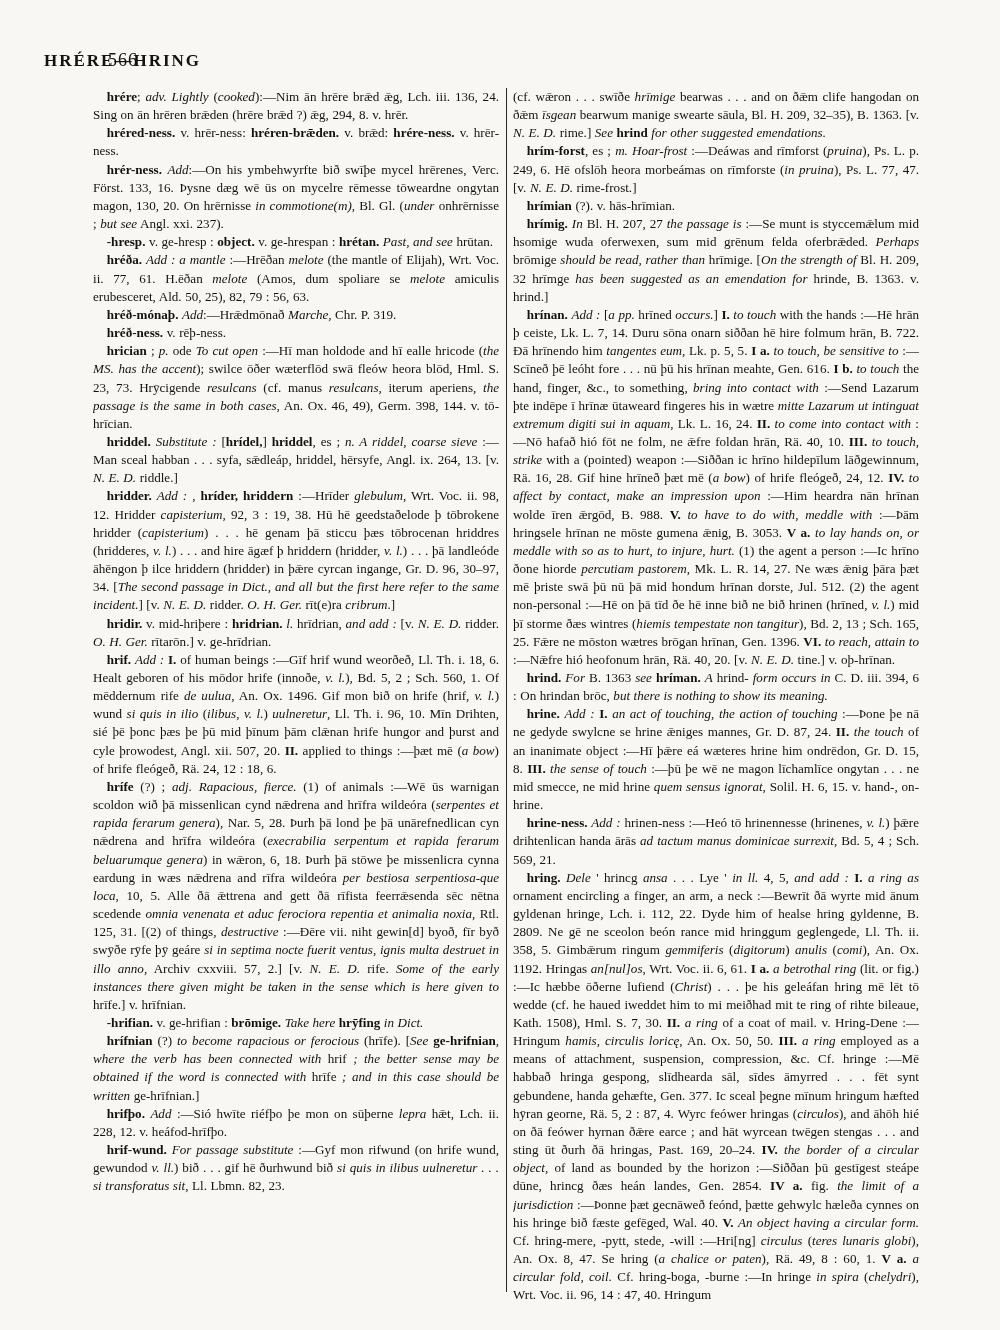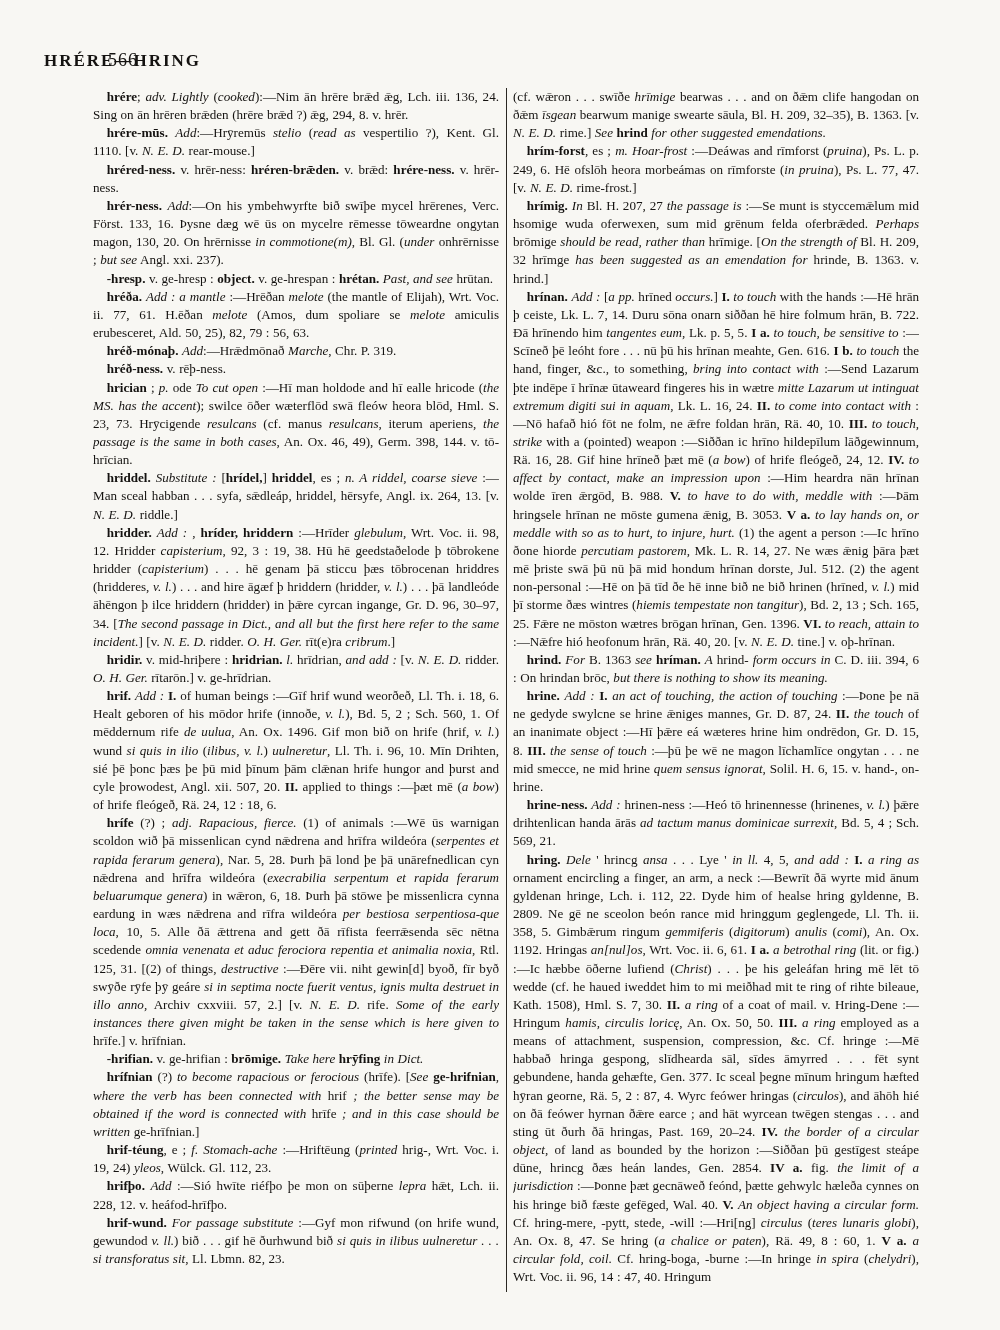--- a/index.html
+++ b/index.html
@@ -49,43 +49,42 @@
 <body>
 
 <div class="page">
   <div class="running-head">
     <span class="page-number">566</span>
     <span class="head-title">HRÉRE—HRING</span>
   </div>
   <div class="columns">
     <div class="col">
         <p class="entry"><span class="seg-b">hrére</span><span class="seg-n">; </span><span class="seg-i">adv. Lightly</span><span class="seg-n"> (</span><span class="seg-i">cooked</span><span class="seg-n">):—Nim ān hrēre brǣd ǣg, Lch. iii. 136, 24.  Sing on ān hrēren brǣden (hrēre brǣd ?) ǣg, 294, 8.  v. hrēr.</span></p>
-        <p class="entry"><span class="seg-b">hrére-mūs.</span><span class="seg-n">  </span><span class="seg-i">Add</span><span class="seg-n">:—Hrȳremūs </span><span class="seg-i">stelio</span><span class="seg-n"> (</span><span class="seg-i">read as</span><span class="seg-n"> vespertilio ?), Kent. Gl. 1110.  [v. </span><span class="seg-i">N. E. D.</span><span class="seg-n"> rear-mouse.]</span></p>
         <p class="entry"><span class="seg-b">hréred-ness.</span><span class="seg-n">  v. hrēr-ness: </span><span class="seg-b">hréren-brǣden.</span><span class="seg-n">  v. brǣd: </span><span class="seg-b">hrére-ness.</span><span class="seg-n">  v. hrēr-ness.</span></p>
         <p class="entry"><span class="seg-b">hrér-ness.</span><span class="seg-n">  </span><span class="seg-i">Add</span><span class="seg-n">:—On his ymbehwyrfte bið swīþe mycel hrērenes, Verc. Först. 133, 16.  Þysne dæg wē ūs on mycelre rēmesse tōweardne ongytan magon, 130, 20.  On hrērnisse </span><span class="seg-i">in commotione(m)</span><span class="seg-n">, Bl. Gl. (</span><span class="seg-i">under</span><span class="seg-n"> onhrērnisse ; </span><span class="seg-i">but see</span><span class="seg-n"> Angl. xxi. 237).</span></p>
         <p class="entry"><span class="seg-b">-hresp.</span><span class="seg-n">  v. ge-hresp : </span><span class="seg-b">object.</span><span class="seg-n">  v. ge-hrespan : </span><span class="seg-b">hrétan.</span><span class="seg-n">  </span><span class="seg-i">Past, and see</span><span class="seg-n"> hrūtan.</span></p>
         <p class="entry"><span class="seg-b">hréða.</span><span class="seg-n">  </span><span class="seg-i">Add : a mantle</span><span class="seg-n"> :—Hrēðan </span><span class="seg-i">melote</span><span class="seg-n"> (the mantle of Elijah), Wrt. Voc. ii. 77, 61.  H.ēðan </span><span class="seg-i">melote</span><span class="seg-n"> (Amos, dum spoliare se </span><span class="seg-i">melote</span><span class="seg-n"> amiculis erubesceret, Ald. 50, 25), 82, 79 : 56, 63.</span></p>
         <p class="entry"><span class="seg-b">hréð-mónaþ.</span><span class="seg-n">  </span><span class="seg-i">Add</span><span class="seg-n">:—Hrǣdmōnað </span><span class="seg-i">Marche</span><span class="seg-n">, Chr. P. 319.</span></p>
         <p class="entry"><span class="seg-b">hréð-ness.</span><span class="seg-n">  v. rēþ-ness.</span></p>
         <p class="entry"><span class="seg-b">hrician</span><span class="seg-n"> ; </span><span class="seg-i">p.</span><span class="seg-n"> ode </span><span class="seg-i">To cut open</span><span class="seg-n"> :—Hī man holdode and hī ealle hricode (</span><span class="seg-i">the MS. has the accent</span><span class="seg-n">); swilce ōðer wæterflōd swā fleów heora blōd, Hml. S. 23, 73.  Hrȳcigende </span><span class="seg-i">resulcans</span><span class="seg-n"> (cf. manus </span><span class="seg-i">resulcans</span><span class="seg-n">, iterum aperiens, </span><span class="seg-i">the passage is the same in both cases</span><span class="seg-n">, An. Ox. 46, 49), Germ. 398, 144.  v. tō-hrīcian.</span></p>
         <p class="entry"><span class="seg-b">hriddel.</span><span class="seg-n">  </span><span class="seg-i">Substitute :</span><span class="seg-n">  [</span><span class="seg-b">hrídel,</span><span class="seg-n">] </span><span class="seg-b">hriddel</span><span class="seg-n">, es ; </span><span class="seg-i">n. A riddel, coarse sieve</span><span class="seg-n"> :—Man sceal habban . . . syfa, sǣdleáp, hriddel, hērsyfe, Angl. ix. 264, 13.  [v. </span><span class="seg-i">N. E. D.</span><span class="seg-n"> riddle.]</span></p>
         <p class="entry"><span class="seg-b">hridder.</span><span class="seg-n">  </span><span class="seg-i">Add :</span><span class="seg-n"> , </span><span class="seg-b">hríder, hriddern</span><span class="seg-n"> :—Hrīder </span><span class="seg-i">glebulum</span><span class="seg-n">, Wrt. Voc. ii. 98, 12.  Hridder </span><span class="seg-i">capisterium</span><span class="seg-n">, 92, 3 : 19, 38.  Hū hē geedstaðelode þ tōbrokene hridder (</span><span class="seg-i">capisterium</span><span class="seg-n">) . . . hē genam þā sticcu þæs tōbrocenan hriddres (hridderes, </span><span class="seg-i">v. l.</span><span class="seg-n">) . . . and hire āgæf þ hriddern (hridder, </span><span class="seg-i">v. l.</span><span class="seg-n">) . . . þā landleóde āhēngon þ ilce hriddern (hridder) in þǣre cyrcan ingange, Gr. D. 96, 30–97, 34.  [</span><span class="seg-i">The second passage in Dict., and all but the first here refer to the same incident.</span><span class="seg-n">]  [v. </span><span class="seg-i">N. E. D.</span><span class="seg-n"> ridder.  </span><span class="seg-i">O. H. Ger.</span><span class="seg-n"> rīt(e)ra </span><span class="seg-i">cribrum</span><span class="seg-n">.]</span></p>
         <p class="entry"><span class="seg-b">hridir.</span><span class="seg-n">  v. mid-hriþere : </span><span class="seg-b">hridrian.</span><span class="seg-n">  </span><span class="seg-i">l.</span><span class="seg-n"> hrīdrian, </span><span class="seg-i">and add :</span><span class="seg-n">  [v. </span><span class="seg-i">N. E. D.</span><span class="seg-n"> ridder.  </span><span class="seg-i">O. H. Ger.</span><span class="seg-n"> rītarōn.]  v. ge-hrīdrian.</span></p>
         <p class="entry"><span class="seg-b">hrif.</span><span class="seg-n">  </span><span class="seg-i">Add :</span><span class="seg-n">  </span><span class="seg-b">I.</span><span class="seg-n"> of human beings :—Gīf hrif wund weorðeð, Ll. Th. i. 18, 6.  Healt geboren of his mōdor hrife (innoðe, </span><span class="seg-i">v. l.</span><span class="seg-n">), Bd. 5, 2 ; Sch. 560, 1.  Of mēddernum rife </span><span class="seg-i">de uulua</span><span class="seg-n">, An. Ox. 1496.  Gif mon bið on hrife (hrif, </span><span class="seg-i">v. l.</span><span class="seg-n">) wund </span><span class="seg-i">si quis in ilio</span><span class="seg-n"> (</span><span class="seg-i">ilibus, v. l.</span><span class="seg-n">) </span><span class="seg-i">uulneretur</span><span class="seg-n">, Ll. Th. i. 96, 10.  Mīn Drihten, sié þē þonc þæs þe þū mid þīnum þām clǣnan hrife hungor and þurst and cyle þrowodest, Angl. xii. 507, 20.  </span><span class="seg-b">II.</span><span class="seg-n"> applied to things :—þæt mē (</span><span class="seg-i">a bow</span><span class="seg-n">) of hrife fleógeð, Rä. 24, 12 : 18, 6.</span></p>
         <p class="entry"><span class="seg-b">hrífe</span><span class="seg-n"> (?) ; </span><span class="seg-i">adj. Rapacious, fierce.</span><span class="seg-n">  (1) of animals :—Wē ūs warnigan scoldon wið þā missenlican cynd nǣdrena and hrīfra wildeóra (</span><span class="seg-i">serpentes et rapida ferarum genera</span><span class="seg-n">), Nar. 5, 28.  Þurh þā lond þe þā unārefnedlican cyn nǣdrena and hrīfra wildeóra (</span><span class="seg-i">execrabilia serpentum et rapida ferarum beluarumque genera</span><span class="seg-n">) in wǣron, 6, 18.  Þurh þā stōwe þe missenlicra cynna eardung in wæs nǣdrena and rīfra wildeóra </span><span class="seg-i">per bestiosa serpentiosa-que loca</span><span class="seg-n">, 10, 5.  Alle ðā ǣttrena and gett ðā rīfista feerrǣsenda sēc nētna scedende </span><span class="seg-i">omnia venenata et aduc ferociora repentia et animalia noxia</span><span class="seg-n">, Rtl. 125, 31.  [(2) of things, </span><span class="seg-i">destructive</span><span class="seg-n"> :—Ðēre vii. niht gewin[d] byoð, fīr byð swȳðe rȳfe þȳ geáre </span><span class="seg-i">si in septima nocte fuerit ventus, ignis multa destruet in illo anno</span><span class="seg-n">, Archiv cxxviii. 57, 2.]  [v. </span><span class="seg-i">N. E. D.</span><span class="seg-n"> rife.  </span><span class="seg-i">Some of the early instances there given might be taken in the sense which is here given to </span><span class="seg-n">hrīfe.]  v. hrīfnian.</span></p>
         <p class="entry"><span class="seg-b">-hrifian.</span><span class="seg-n">  v. ge-hrifian : </span><span class="seg-b">brōmige.</span><span class="seg-n">  </span><span class="seg-i">Take here </span><span class="seg-b">hrȳfing</span><span class="seg-i"> in Dict.</span></p>
         <p class="entry"><span class="seg-b">hrífnian</span><span class="seg-n"> (?) </span><span class="seg-i">to become rapacious or ferocious</span><span class="seg-n"> (hrīfe).  [</span><span class="seg-i">See </span><span class="seg-b">ge-hrifnian</span><span class="seg-i">, where the verb has been connected with </span><span class="seg-n">hrif</span><span class="seg-i"> ; the better sense may be obtained if the word is connected with </span><span class="seg-n">hrīfe</span><span class="seg-i"> ; and in this case should be written </span><span class="seg-n">ge-hrīfnian.]</span></p>
-        <p class="entry"><span class="seg-b">hrif-téung</span><span class="seg-n">, e ; </span><span class="seg-i">f. Stomach-ache</span><span class="seg-n"> :—Hriftēung (</span><span class="seg-i">printed</span><span class="seg-n"> hrig-, Wrt. Voc. i. 19, 24) </span><span class="seg-i">yleos</span><span class="seg-n">, Wülck. Gl. 112, 23.</span></p>
         <p class="entry"><span class="seg-b">hrifþo.</span><span class="seg-n">  </span><span class="seg-i">Add</span><span class="seg-n"> :—Sió hwīte riéfþo þe mon on sūþerne </span><span class="seg-i">lepra</span><span class="seg-n"> hǣt, Lch. ii. 228, 12.  v. heáfod-hrīfþo.</span></p>
         <p class="entry"><span class="seg-b">hrif-wund.</span><span class="seg-n">  </span><span class="seg-i">For passage substitute</span><span class="seg-n"> :—Gyf mon rifwund (on hrife wund, gewundod </span><span class="seg-i">v. ll.</span><span class="seg-n">) bið . . . gif hē ðurhwund bið </span><span class="seg-i">si quis in ilibus uulneretur . . . si transforatus sit</span><span class="seg-n">, Ll. Lbmn. 82, 23.</span></p>
       </div>
     <div class="col-divider"></div>
     <div class="col">
         <p class="entry noindent"><span class="seg-n">(cf. wǣron . . . swīðe </span><span class="seg-i">hrīmige</span><span class="seg-n"> bearwas . . . and on ðǣm clife hangodan on ðǣm </span><span class="seg-i">īsgean</span><span class="seg-n"> bearwum manige swearte sāula, Bl. H. 209, 32–35), B. 1363. [v. </span><span class="seg-i">N. E. D.</span><span class="seg-n"> rime.]  </span><span class="seg-i">See </span><span class="seg-b">hrind</span><span class="seg-i"> for other suggested emendations.</span></p>
         <p class="entry"><span class="seg-b">hrím-forst</span><span class="seg-n">, es ; </span><span class="seg-i">m. Hoar-frost</span><span class="seg-n"> :—Deáwas and rīmforst (</span><span class="seg-i">pruina</span><span class="seg-n">), Ps. L. p. 249, 6.  Hē ofslōh heora morbeámas on rīmforste (</span><span class="seg-i">in pruina</span><span class="seg-n">), Ps. L. 77, 47.  [v. </span><span class="seg-i">N. E. D.</span><span class="seg-n"> rime-frost.]</span></p>
+        <p class="entry"><span class="seg-b">hrímian</span><span class="seg-n"> (?).  v. hās-hrīmian.</span></p>
         <p class="entry"><span class="seg-b">hrímig.</span><span class="seg-n">  </span><span class="seg-i">In</span><span class="seg-n"> Bl. H. 207, 27 </span><span class="seg-i">the passage is</span><span class="seg-n"> :—Se munt is styccemǣlum mid hsomige wuda oferwexen, sum mid grēnum felda oferbrǣded.  </span><span class="seg-i">Perhaps</span><span class="seg-n"> brōmige </span><span class="seg-i">should be read, rather than</span><span class="seg-n"> hrīmige.  [</span><span class="seg-i">On the strength of</span><span class="seg-n"> Bl. H. 209, 32 hrīmge </span><span class="seg-i">has been suggested as an emendation for</span><span class="seg-n"> hrinde, B. 1363.  v. hrind.]</span></p>
         <p class="entry"><span class="seg-b">hrínan.</span><span class="seg-n">  </span><span class="seg-i">Add :</span><span class="seg-n">  [</span><span class="seg-i">a pp.</span><span class="seg-n"> hrīned </span><span class="seg-i">occurs.</span><span class="seg-n">]  </span><span class="seg-b">I.</span><span class="seg-n">  </span><span class="seg-i">to touch</span><span class="seg-n"> with the hands :—Hē hrān þ ceiste, Lk. L. 7, 14.  Duru sōna onarn siððan hē hire folmum hrān, B. 722.  Ðā hrīnendo him </span><span class="seg-i">tangentes eum</span><span class="seg-n">, Lk. p. 5, 5.  </span><span class="seg-b">I a.</span><span class="seg-n"> </span><span class="seg-i">to touch, be sensitive to</span><span class="seg-n"> :—Scīneð þē leóht fore . . . nū þū his hrīnan meahte, Gen. 616.  </span><span class="seg-b">I b.</span><span class="seg-n"> </span><span class="seg-i">to touch</span><span class="seg-n"> the hand, finger, &amp;c., to something, </span><span class="seg-i">bring into contact with</span><span class="seg-n"> :—Send Lazarum þte indēpe ī hrīnæ ūtaweard fingeres his in wætre </span><span class="seg-i">mitte Lazarum ut intinguat extremum digiti sui in aquam</span><span class="seg-n">, Lk. L. 16, 24.  </span><span class="seg-b">II.</span><span class="seg-n">  </span><span class="seg-i">to come into contact with</span><span class="seg-n"> :—Nō hafað hió fōt ne folm, ne ǣfre foldan hrān, Rä. 40, 10.  </span><span class="seg-b">III.</span><span class="seg-n">  </span><span class="seg-i">to touch, strike</span><span class="seg-n"> with a (pointed) weapon :—Siððan ic hrīno hildepīlum lāðgewinnum, Rä. 16, 28.  Gif hine hrīneð þæt mē (</span><span class="seg-i">a bow</span><span class="seg-n">) of hrife fleógeð, 24, 12.  </span><span class="seg-b">IV.</span><span class="seg-n"> </span><span class="seg-i">to affect by contact, make an impression upon</span><span class="seg-n"> :—Him heardra nān hrīnan wolde īren ǣrgōd, B. 988.  </span><span class="seg-b">V.</span><span class="seg-n"> </span><span class="seg-i">to have to do with, meddle with</span><span class="seg-n"> :—Þām hringsele hrīnan ne mōste gumena ǣnig, B. 3053.  </span><span class="seg-b">V a.</span><span class="seg-n"> </span><span class="seg-i">to lay hands on, or meddle with so as to hurt, to injure, hurt.</span><span class="seg-n">  (1) the agent a person :—Ic hrīno ðone hiorde </span><span class="seg-i">percutiam pastorem</span><span class="seg-n">, Mk. L. R. 14, 27.  Ne wæs ǣnig þāra þæt mē þriste swā þū nū þā mid hondum hrīnan dorste, Jul. 512.  (2) the agent non-personal :—Hē on þā tīd ðe hē inne bið ne bið hrinen (hrīned, </span><span class="seg-i">v. l.</span><span class="seg-n">) mid þī storme ðæs wintres (</span><span class="seg-i">hiemis tempestate non tangitur</span><span class="seg-n">), Bd. 2, 13 ; Sch. 165, 25.  Fǣre ne mōston wætres brōgan hrīnan, Gen. 1396.  </span><span class="seg-b">VI.</span><span class="seg-n">  </span><span class="seg-i">to reach, attain to</span><span class="seg-n"> :—Nǣfre hió heofonum hrān, Rä. 40, 20.  [v. </span><span class="seg-i">N. E. D.</span><span class="seg-n"> tine.]  v. oþ-hrīnan.</span></p>
         <p class="entry"><span class="seg-b">hrind.</span><span class="seg-n">  </span><span class="seg-i">For</span><span class="seg-n"> B. 1363 </span><span class="seg-i">see</span><span class="seg-n"> </span><span class="seg-b">hríman.</span><span class="seg-n">  </span><span class="seg-i">A</span><span class="seg-n"> hrind- </span><span class="seg-i">form occurs in</span><span class="seg-n"> C. D. iii. 394, 6 : On hrindan brōc, </span><span class="seg-i">but there is nothing to show its meaning.</span></p>
         <p class="entry"><span class="seg-b">hrine.</span><span class="seg-n">  </span><span class="seg-i">Add :</span><span class="seg-n">  </span><span class="seg-b">I.</span><span class="seg-n">  </span><span class="seg-i">an act of touching, the action of touching</span><span class="seg-n"> :—Þone þe nā ne gedyde swylcne se hrine ǣniges mannes, Gr. D. 87, 24.  </span><span class="seg-b">II.</span><span class="seg-n">  </span><span class="seg-i">the touch</span><span class="seg-n"> of an inanimate object :—Hī þǣre eá wæteres hrine him ondrēdon, Gr. D. 15, 8.  </span><span class="seg-b">III.</span><span class="seg-n">  </span><span class="seg-i">the sense of touch</span><span class="seg-n"> :—þū þe wē ne magon līchamlīce ongytan . . . ne mid smecce, ne mid hrine </span><span class="seg-i">quem sensus ignorat</span><span class="seg-n">, Solil. H. 6, 15.  v. hand-, on-hrine.</span></p>
         <p class="entry"><span class="seg-b">hrine-ness.</span><span class="seg-n">  </span><span class="seg-i">Add :</span><span class="seg-n">  hrinen-ness :—Heó tō hrinennesse (hrinenes, </span><span class="seg-i">v. l.</span><span class="seg-n">) þǣre drihtenlican handa ārās </span><span class="seg-i">ad tactum manus dominicae surrexit</span><span class="seg-n">, Bd. 5, 4 ; Sch. 569, 21.</span></p>
         <p class="entry"><span class="seg-b">hring.</span><span class="seg-n">  </span><span class="seg-i">Dele</span><span class="seg-n"> ' hrincg </span><span class="seg-i">ansa</span><span class="seg-n"> . . . Lye ' </span><span class="seg-i">in ll.</span><span class="seg-n"> 4, 5, </span><span class="seg-i">and add :</span><span class="seg-n">  </span><span class="seg-b">I.</span><span class="seg-n">  </span><span class="seg-i">a ring as</span><span class="seg-n"> ornament encircling a finger, an arm, a neck :—Bewrīt ðā wyrte mid ānum gyldenan hringe, Lch. i. 112, 22.  Dyde him of healse hring gyldenne, B. 2809.  Ne gē ne sceolon beón rance mid hringgum geglengede, Ll. Th. ii. 358, 5.  Gimbǣrum ringum </span><span class="seg-i">gemmiferis</span><span class="seg-n"> (</span><span class="seg-i">digitorum</span><span class="seg-n">) </span><span class="seg-i">anulis</span><span class="seg-n"> (</span><span class="seg-i">comi</span><span class="seg-n">), An. Ox. 1192.  Hringas </span><span class="seg-i">an[nul]os</span><span class="seg-n">, Wrt. Voc. ii. 6, 61.  </span><span class="seg-b">I a.</span><span class="seg-n">  </span><span class="seg-i">a betrothal ring</span><span class="seg-n"> (lit. or fig.) :—Ic hæbbe ōðerne lufiend (</span><span class="seg-i">Christ</span><span class="seg-n">) . . . þe his geleáfan hring mē lēt tō wedde (cf. he haued iweddet him to mi meiðhad mit te ring of rihte bileaue, Kath. 1508), Hml. S. 7, 30.  </span><span class="seg-b">II.</span><span class="seg-n">  </span><span class="seg-i">a ring</span><span class="seg-n"> of a coat of mail.  v. Hring-Dene :—Hringum </span><span class="seg-i">hamis, circulis loricę</span><span class="seg-n">, An. Ox. 50, 50.  </span><span class="seg-b">III.</span><span class="seg-n">  </span><span class="seg-i">a ring</span><span class="seg-n"> employed as a means of attachment, suspension, compression, &amp;c.  Cf. hringe :—Mē habbað hringa gespong, slīdhearda sāl, sīdes āmyrred . . . fēt synt gebundene, handa gehæfte, Gen. 377.  Ic sceal þegne mīnum hringum hæfted hȳran georne, Rä. 5, 2 : 87, 4.  Wyrc feówer hringas (</span><span class="seg-i">circulos</span><span class="seg-n">), and āhōh hié on ðā feówer hyrnan ðǣre earce ; and hāt wyrcean twēgen stengas . . . and sting ūt ðurh ðā hringas, Past. 169, 20–24.  </span><span class="seg-b">IV.</span><span class="seg-n">  </span><span class="seg-i">the border of a circular object</span><span class="seg-n">, of land as bounded by the horizon :—Siððan þū gestīgest steápe dūne, hrincg ðæs heán landes, Gen. 2854.  </span><span class="seg-b">IV a.</span><span class="seg-n">  fig. </span><span class="seg-i">the limit of a jurisdiction</span><span class="seg-n"> :—Þonne þæt gecnāweð feónd, þætte gehwylc hæleða cynnes on his hringe bið fæste gefēged, Wal. 40.  </span><span class="seg-b">V.</span><span class="seg-n">  </span><span class="seg-i">An object having a circular form.</span><span class="seg-n">  Cf. hring-mere, -pytt, stede, -will :—Hri[ng] </span><span class="seg-i">circulus</span><span class="seg-n"> (</span><span class="seg-i">teres lunaris globi</span><span class="seg-n">), An. Ox. 8, 47.  Se hring (</span><span class="seg-i">a chalice or paten</span><span class="seg-n">), Rä. 49, 8 : 60, 1.  </span><span class="seg-b">V a.</span><span class="seg-n">  </span><span class="seg-i">a circular fold, coil.</span><span class="seg-n">  Cf. hring-boga, -burne :—In hringe </span><span class="seg-i">in spira</span><span class="seg-n"> (</span><span class="seg-i">chelydri</span><span class="seg-n">), Wrt. Voc. ii. 96, 14 : 47, 40.  Hringum </span></p>
       </div>
   </div>
 </div>
 

